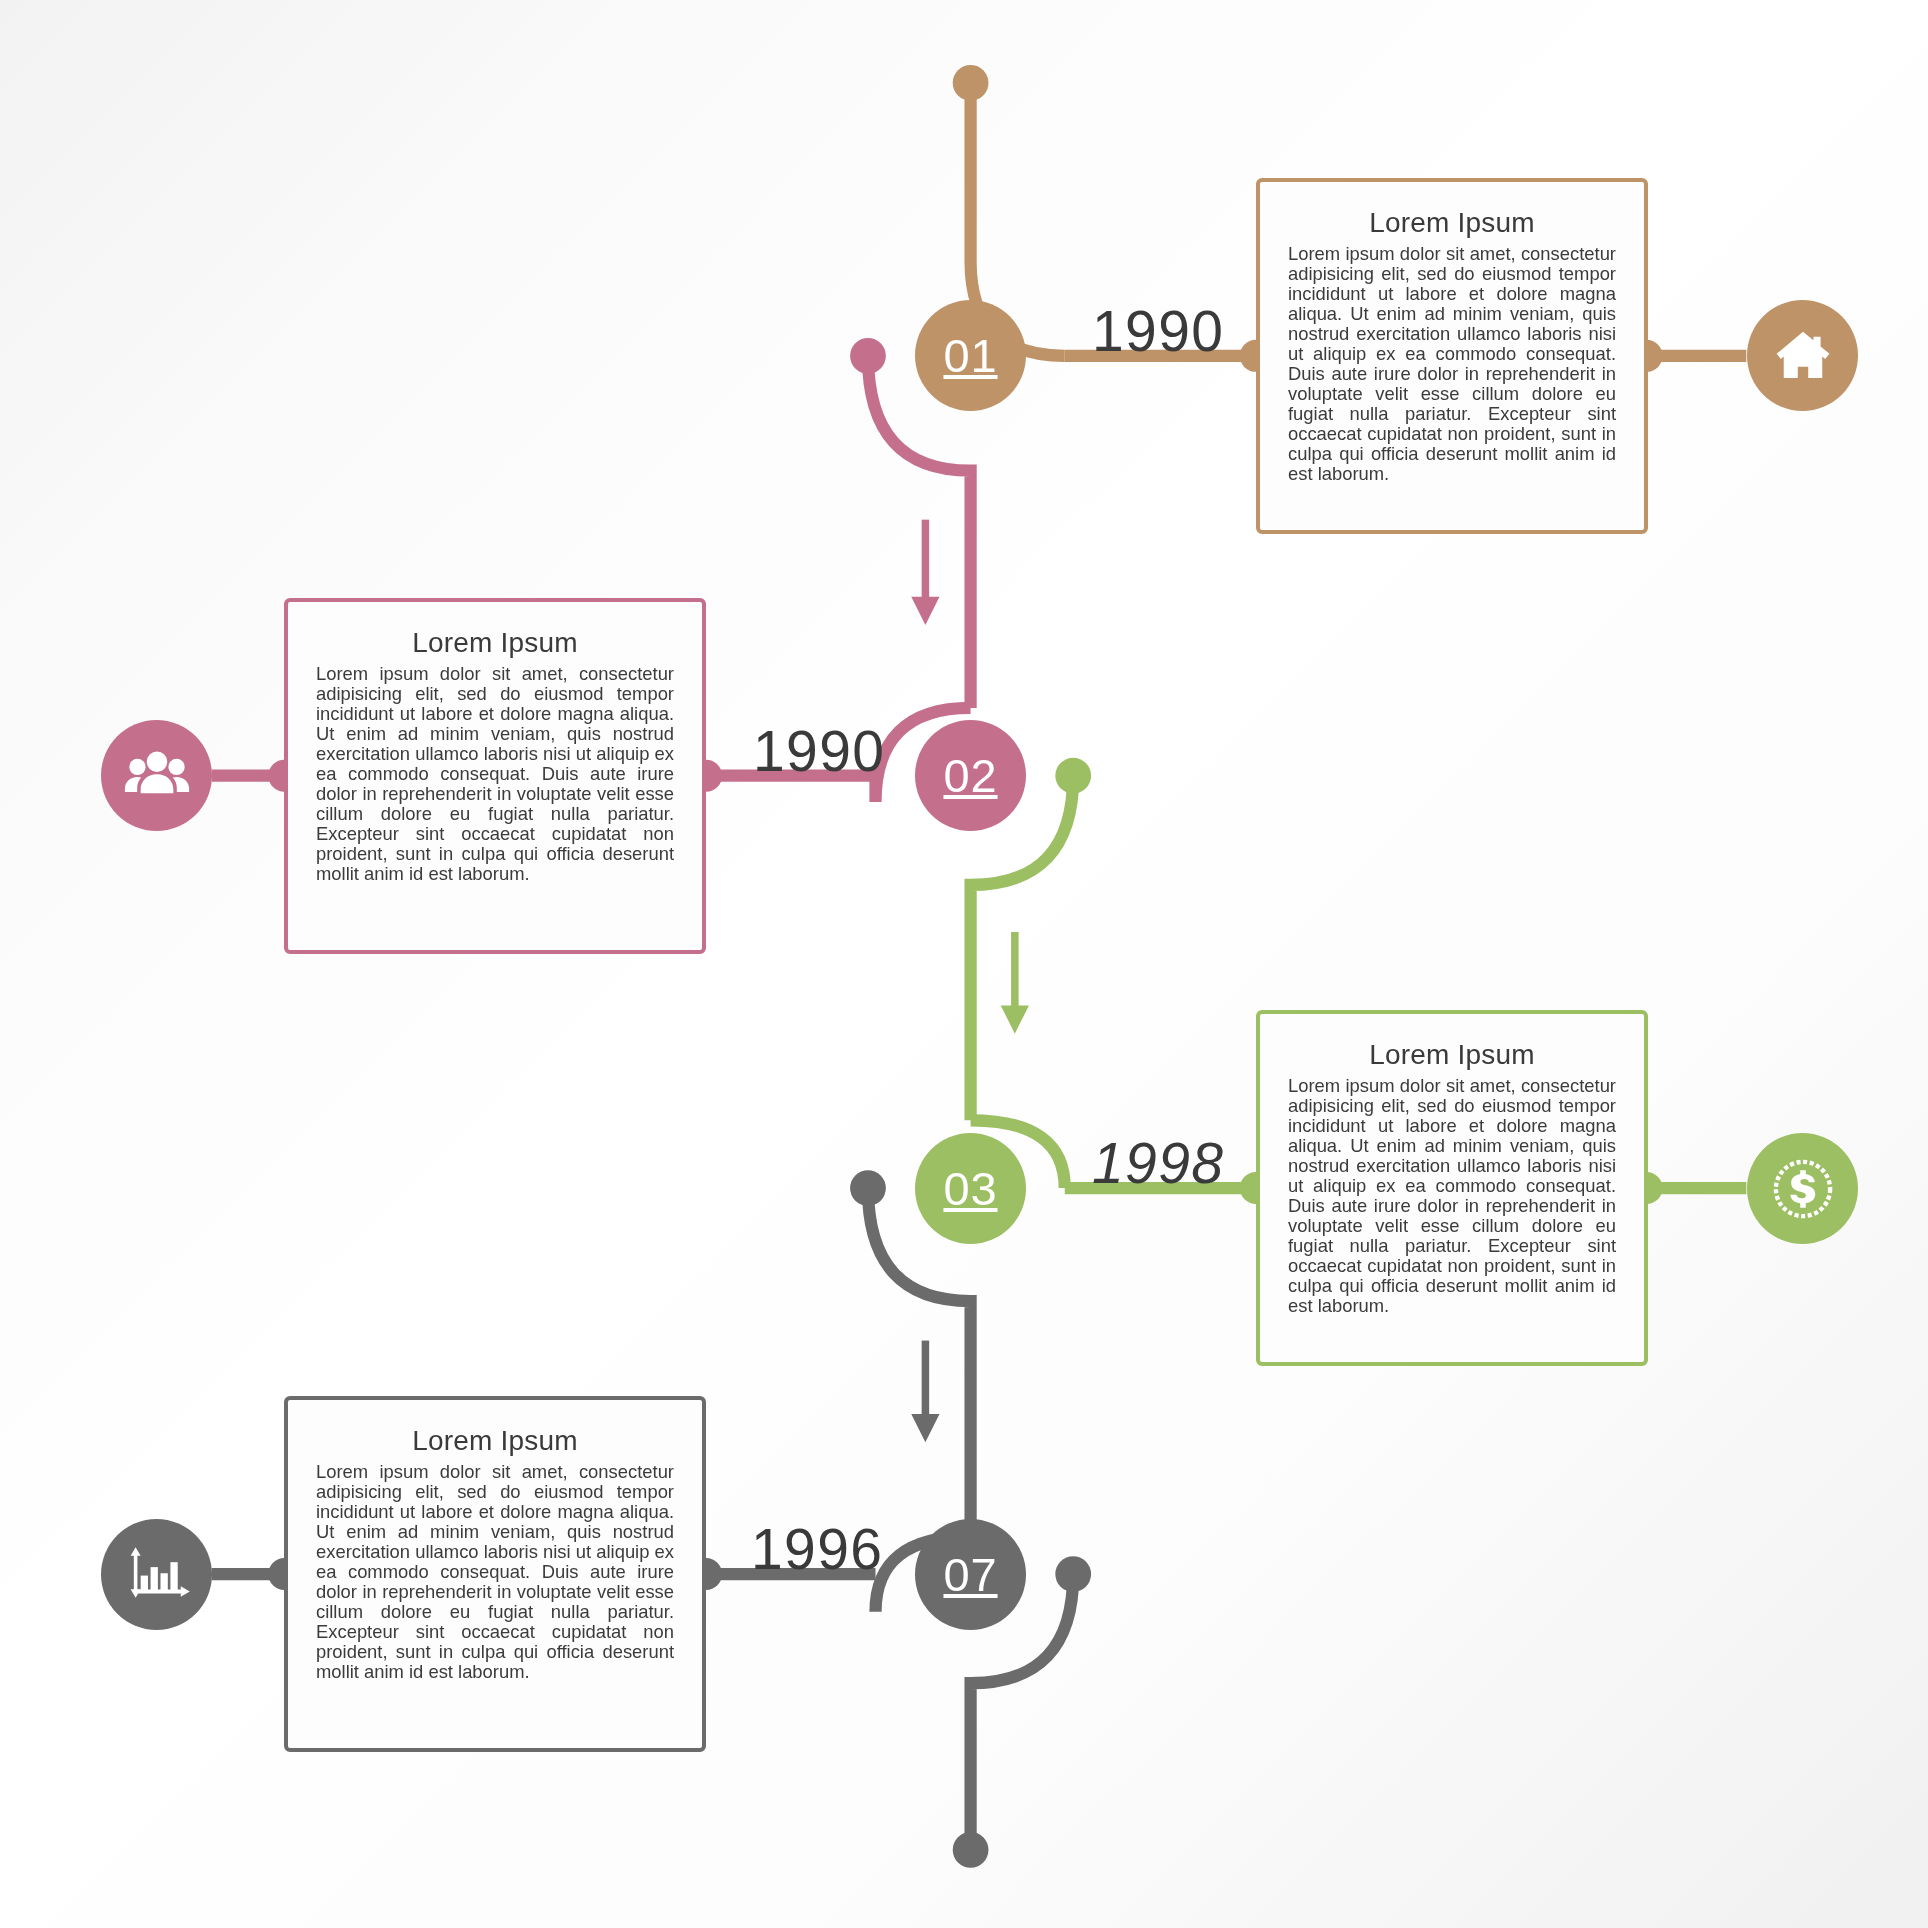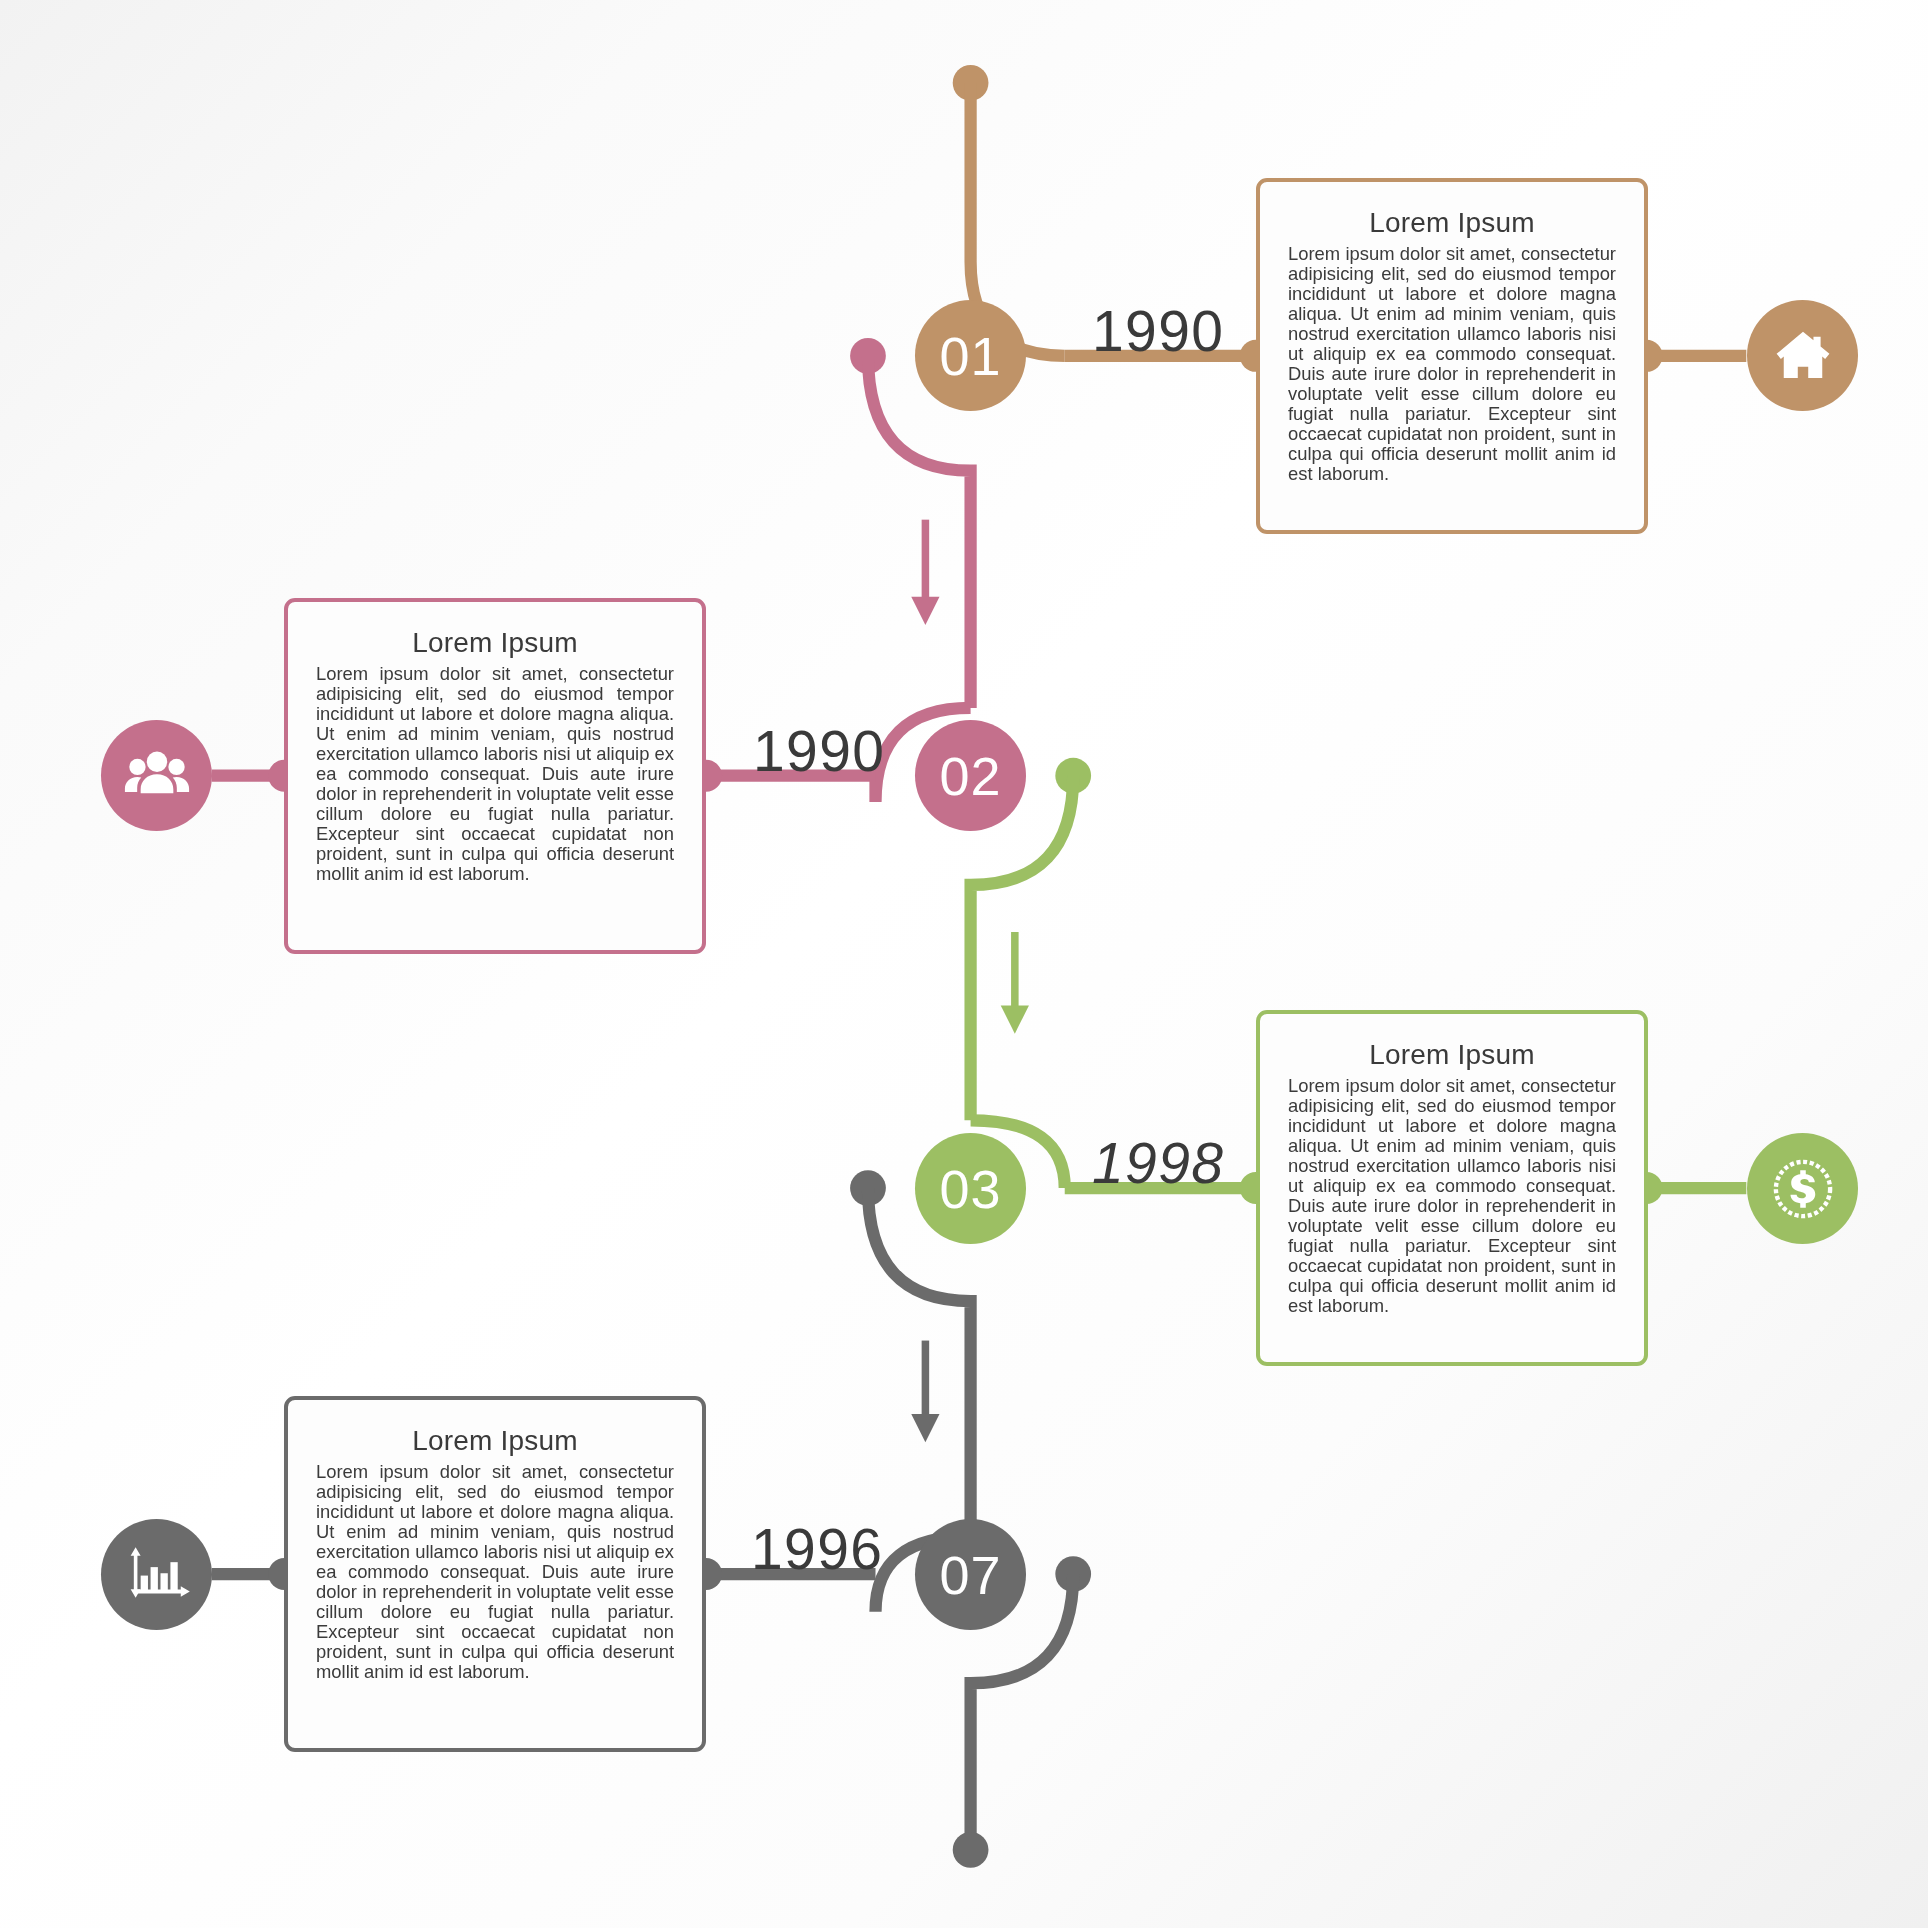--- a/index.html
+++ b/index.html
@@ -25,21 +25,21 @@
     top: 0;
     width: 1928px;
     height: 1928px;
   }
 
   
   .card {
     position: absolute;
     background: #fdfdfd;
     border: 4.7px solid #999;
-    border-radius: 11px;
+    border-radius: 6px;
     box-sizing: border-box;
     padding: 24.5px 28px 21px 28px;
   }
   .card-title {
     text-align: center;
     font-size: 28px;
     color: #3a3a3a;
     font-weight: normal;
     margin: 0 0 5.6px 0;
     letter-spacing: 0.2px;
@@ -55,22 +55,23 @@
   
   .step-circle {
     position: absolute;
     width: 111px;
     height: 111px;
     border-radius: 50%;
     display: flex;
     align-items: center;
     justify-content: center;
     color: #ffffff;
-    font-size: 54px;
+    font-size: 47px;
     letter-spacing: 0.9px;
+    text-decoration: underline;
   }
 
   
   .year {
     position: absolute;
     font-size: 57px;
     color: #3a3a3a;
     letter-spacing: 1.4px;
     white-space: nowrap;
   }

